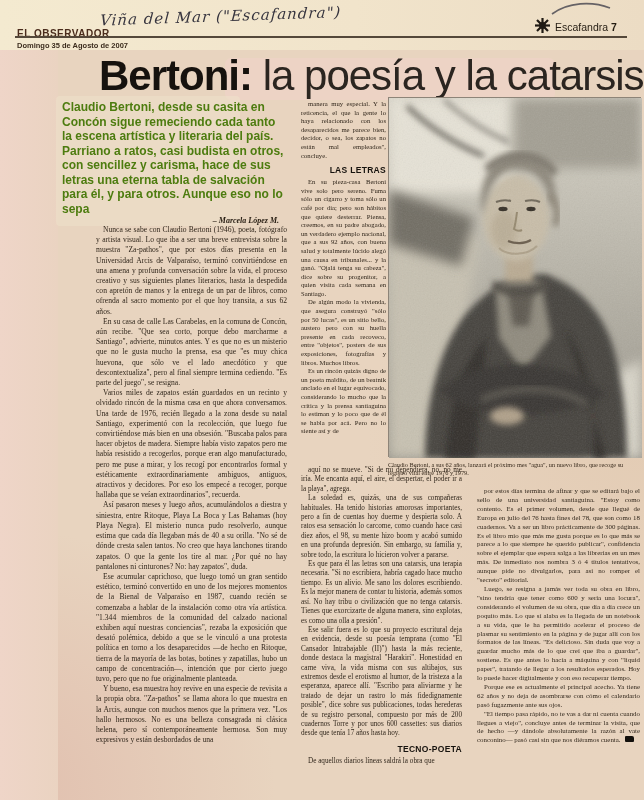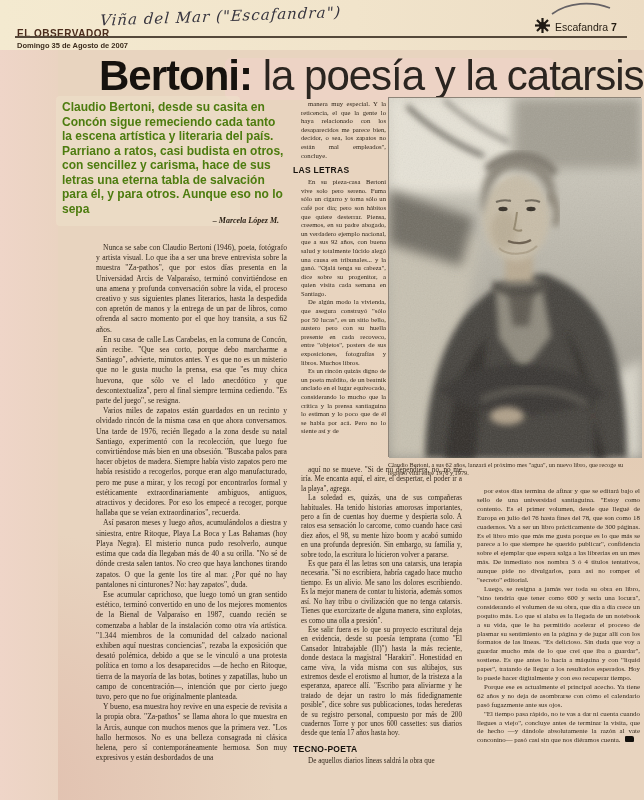--- a/index.html
+++ b/index.html
@@ -36,22 +36,22 @@
   
   .lead { position:absolute; left:62px; top:100px; width:226px; font:bold 12px/14.5px "Liberation Sans", sans-serif; color:#4d7c0f; }
 
   
   .col { position:absolute; overflow:hidden; text-align:justify; color:#31271c; }
   .col p { text-indent:7px;margin-left:8px; }
   .col1 { left:88px; top:216px; width:199px; height:584px; font-size:7.6px; line-height:10.2px; }
   .col2top { left:293px; top:100px; width:93px; height:362px; font-size:6.7px; line-height:8.6px; }
   .col2bot { left:293px; top:466px; width:169px; height:334px; font-size:7.2px; line-height:9.4px; }
   .col3 { left:469px; top:487px; width:171px; height:313px; font-size:6.9px; line-height:8.9px; }
-  .byline { text-align:right; font:italic bold 8px "Liberation Serif", serif; color:#2c2217; padding-right:8px; margin-bottom:18px; text-indent:0; }
-  .subhead { font:bold 8.5px/11px "Liberation Sans", sans-serif; letter-spacing:.3px; color:#17130e; margin:5px 0 2px; text-align:left; }
+  .byline { text-align:right; font:italic bold 8px "Liberation Serif", serif; color:#2c2217; padding-right:8px; margin-bottom:0; text-indent:0; }
+  .subhead { font:bold 8.5px/11px "Liberation Sans", sans-serif; letter-spacing:.3px; color:#17130e; margin:5px 0 2px; text-align:right; }
 
   
   .photo { position:absolute; left:388px; top:97px; width:253px; height:360px; border:1px solid #8d8478; background:#b5b1a6; }
   .caption { position:absolute; left:388px; top:461px; width:253px; font-size:6.3px; line-height:7.9px; color:#382b1d; text-align:left; }
 
   .endmark { display:inline-block; width:9px; height:6px; background:#13100c; border-radius:1px 2px 1px 1px; margin-left:4px; vertical-align:baseline; }
 </style>
 </head>
 <body>
 

